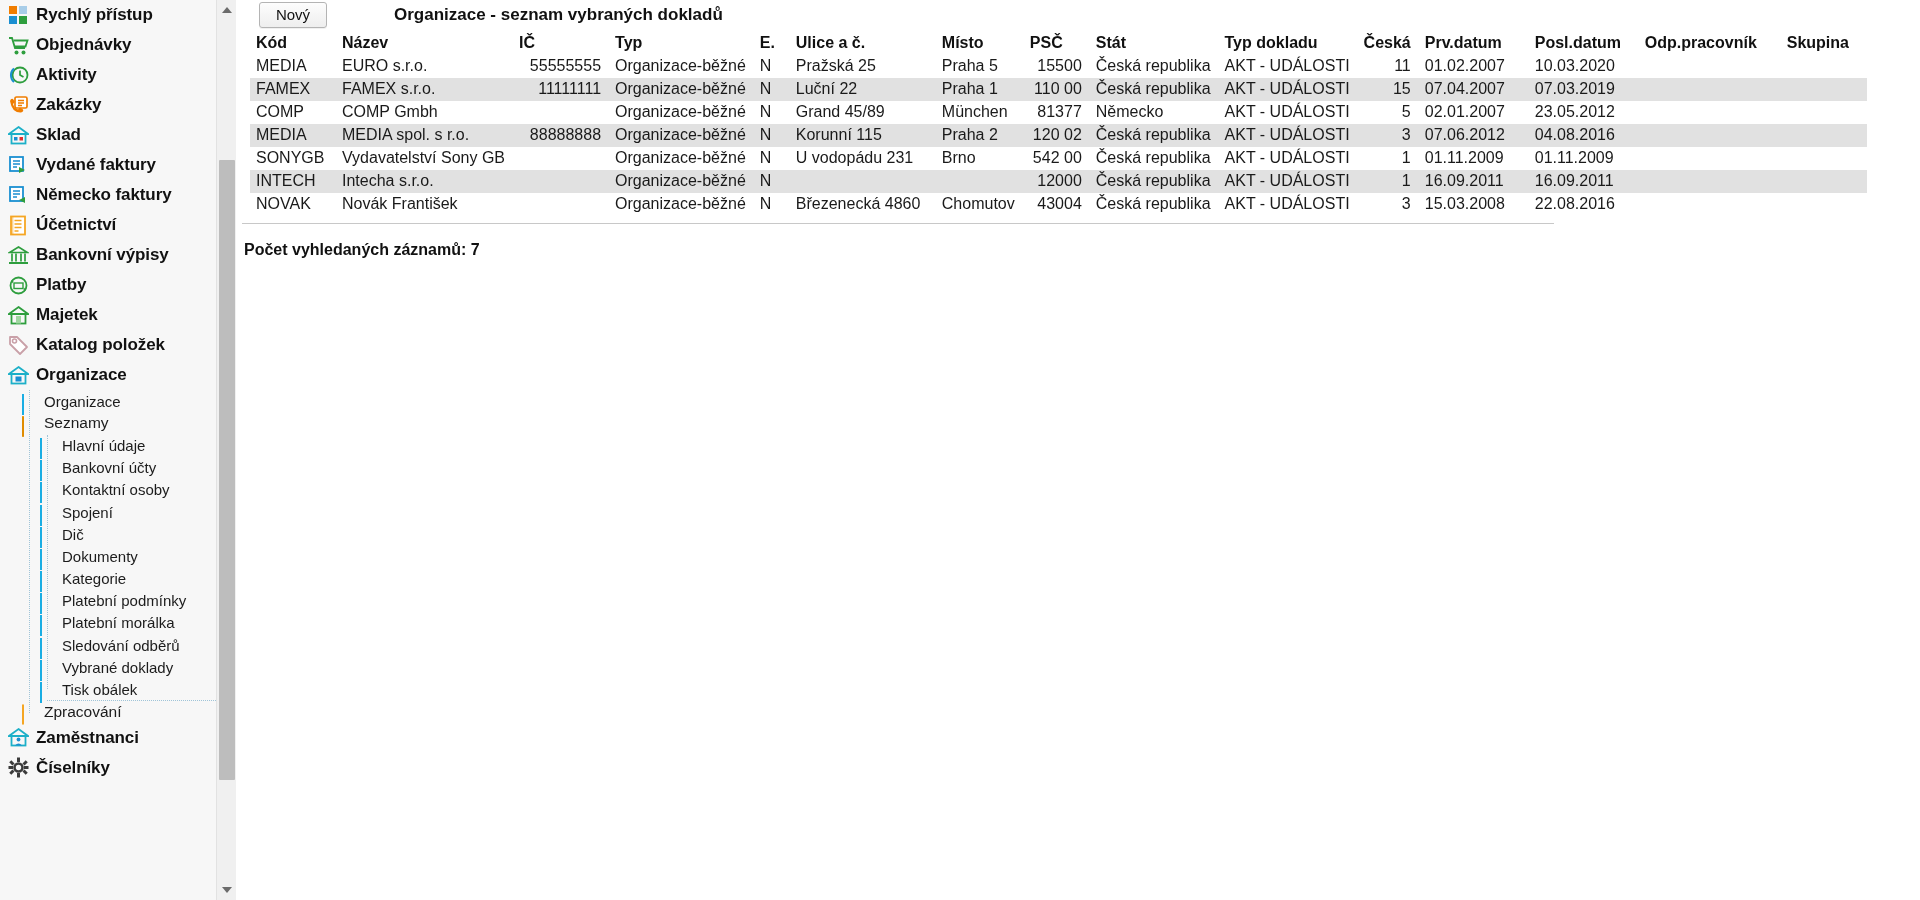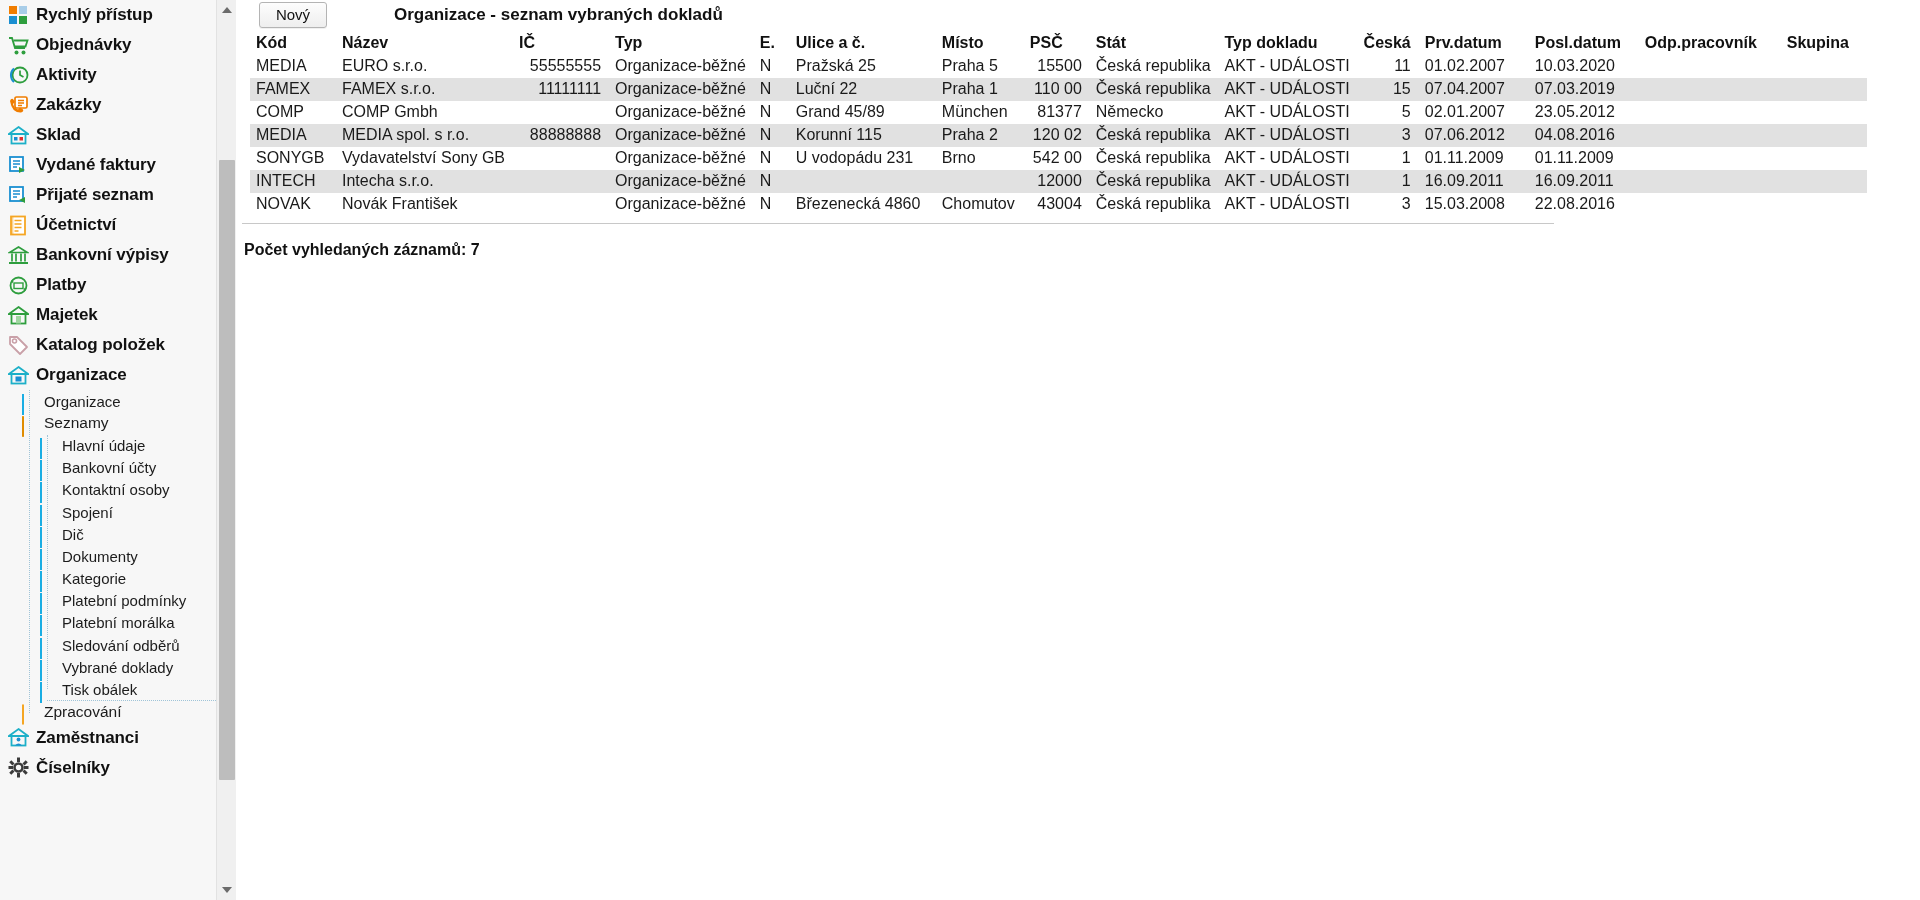--- a/index.html
+++ b/index.html
@@ -337,21 +337,21 @@
           <span class="lbl">Vydané faktury</span>
         </li>
         <li class="nav-top-item">
           <span class="ico">
             <svg width="21" height="21" viewBox="0 0 21 21">
               <rect x="2" y="2" width="13" height="14" fill="#fff" stroke="#1a8fd1" stroke-width="1.8"></rect>
               <path d="M5 6h7M5 9h7M5 12h4" stroke="#1a8fd1" stroke-width="1.3"></path>
               <path d="M17 18 l-6-3 6-3z" fill="#2e9e3e"></path>
             </svg>
           </span>
-          <span class="lbl">Přijaté seznam</span>
+          <span class="lbl">Německo faktury</span>
         </li>
         <li class="nav-top-item">
           <span class="ico">
             <svg width="21" height="21" viewBox="0 0 21 21">
               <rect x="3" y="1.5" width="14" height="18" fill="#fff" stroke="#f5a623" stroke-width="1.8"></rect>
               <path d="M6.5 5.5h7M6.5 9h7M6.5 12.5h7M6.5 16h4" stroke="#f5a623" stroke-width="1.4"></path>
               <rect x="3" y="1.5" width="2.4" height="18" fill="#f5a623" opacity=".5"></rect>
             </svg>
           </span>
           <span class="lbl">Účetnictví</span>

